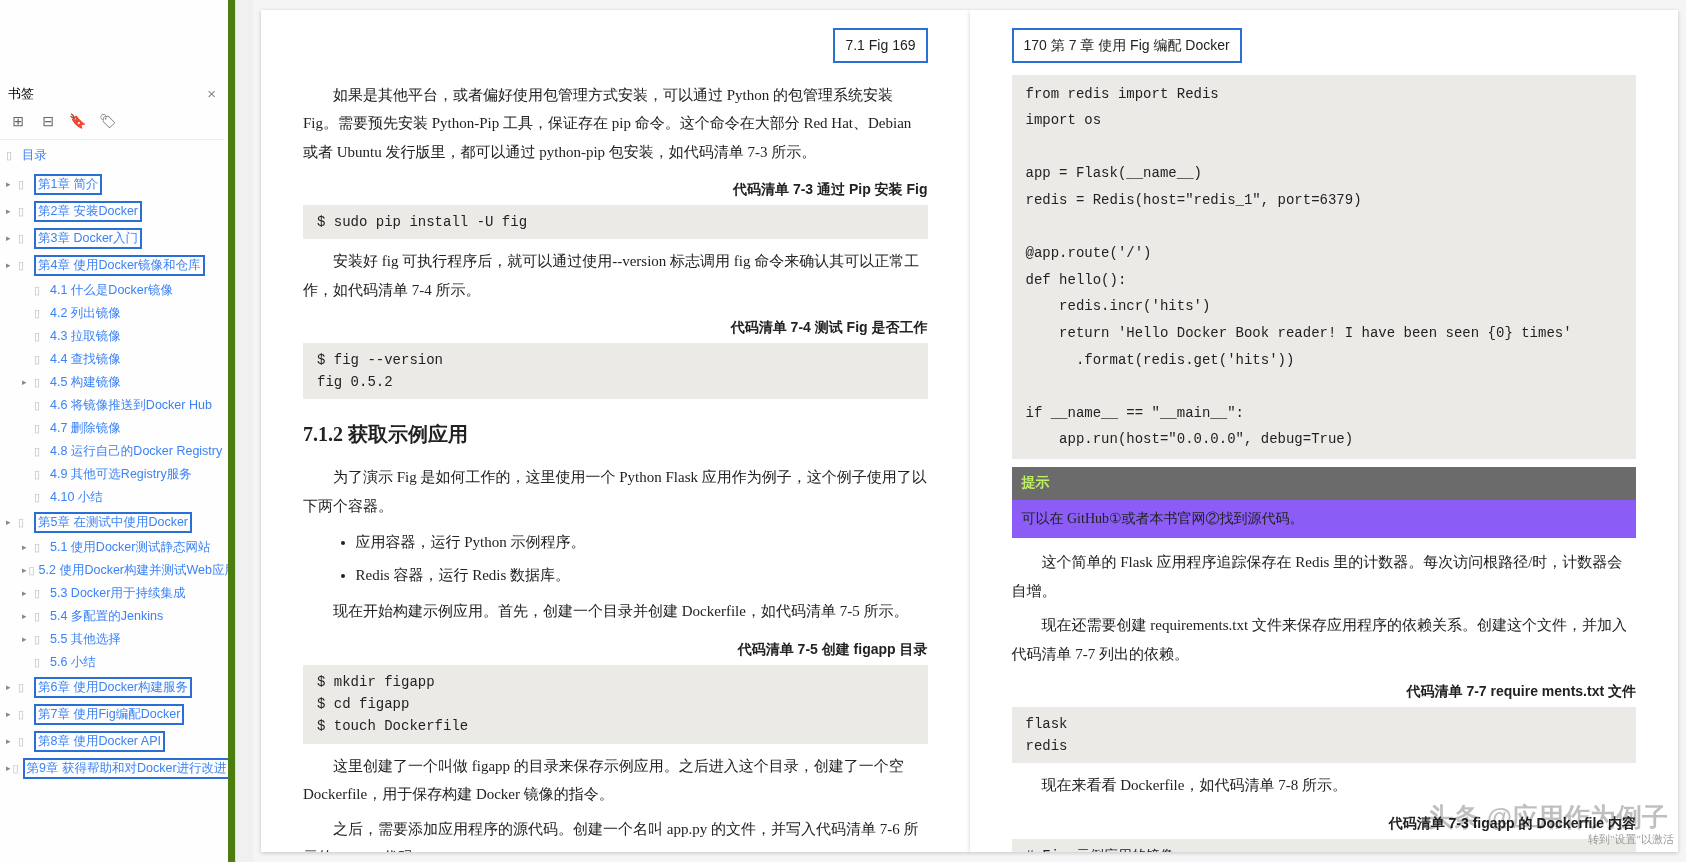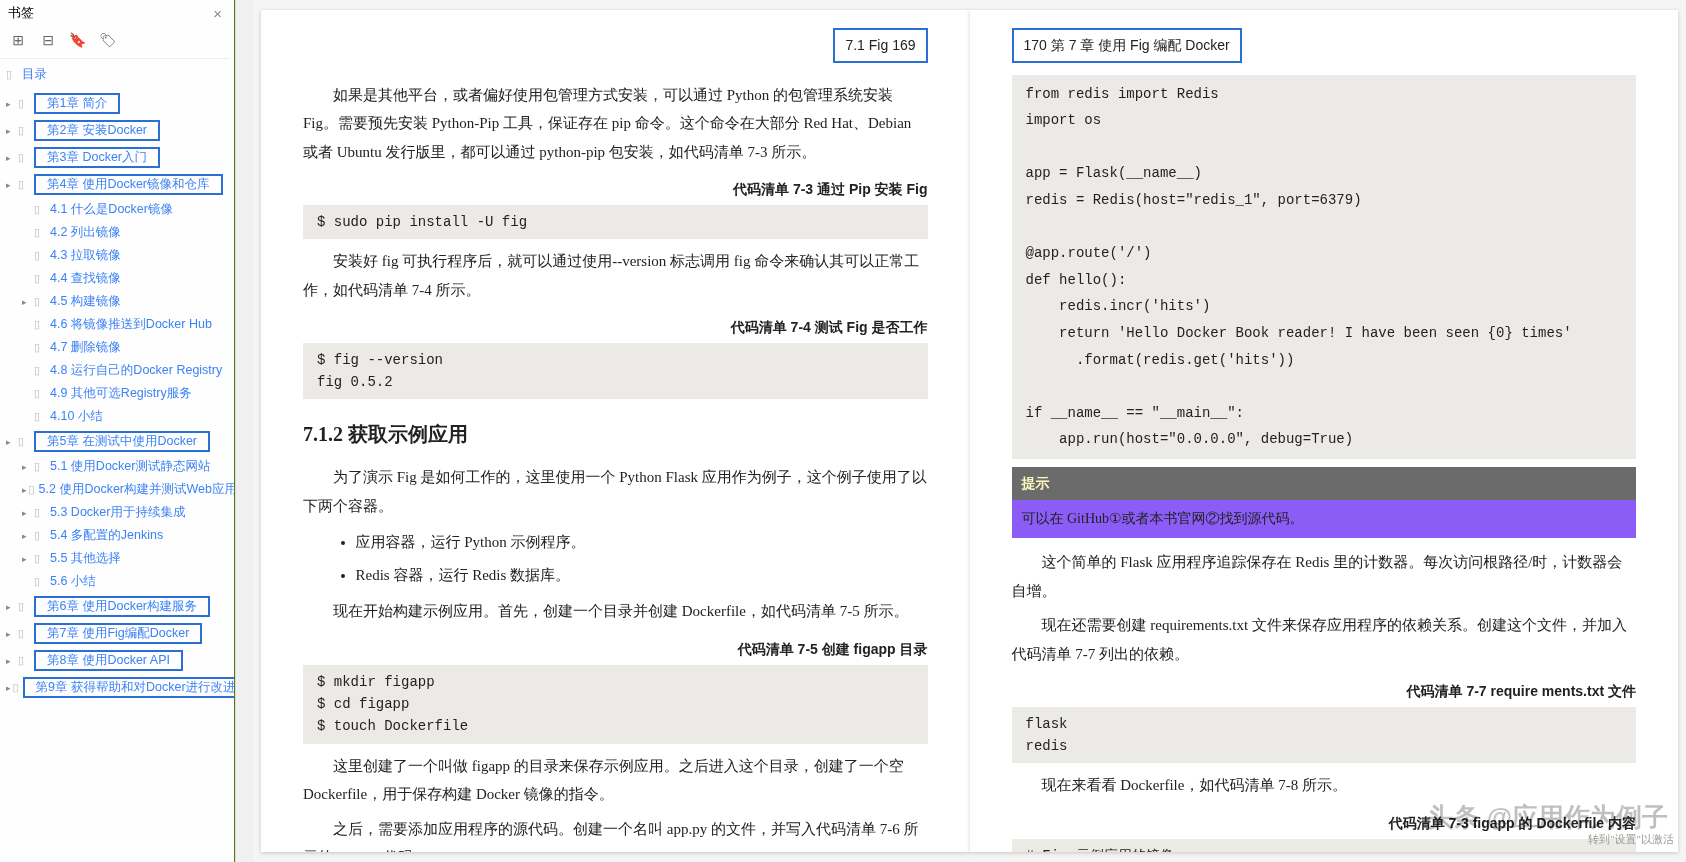--- a/index.html
+++ b/index.html
@@ -9,26 +9,27 @@
   background: #fff;
   display: flex;
   height: 862px;
   width: 1686px;
   overflow: hidden;
 }
 
 
 .sidebar {
   width: 235px;
-  border-right: 1px solid #4d7c0f;
+  border-right: 7px solid #4d7c0f;
   background: #fefefe;
   display: flex;
   flex-direction: column;
   overflow-y: auto;
   padding-right: 4px;
+  justify-content: center;
 }
 .sidebar-header {
   display: flex;
   justify-content: space-between;
   align-items: center;
   padding: 4px 8px;
   font-size: 13px;
 }
 .close-x { font-size: 15px; color: #888; cursor: pointer; }
 .toolbar-row {
@@ -49,21 +50,21 @@
   padding: 3px 0;
   cursor: pointer;
   white-space: nowrap;
 }
 .toc-list li span.lbl {
   font-size: 12.5px;
   color: #3b82f6;
 }
 .toc-list li.hl span.lbl {
   border: 2px solid #2a6fd6;
-  padding: 0 11px;
+  padding: 0 2px;
 }
 .arrow {
   width: 10px; display: inline-block;
   font-size: 9px; color: #888; margin-right: 2px;
 }
 .bm-icon {
   width: 12px; font-size: 11px; color: #bbb; margin-right: 4px;
 }
 .indent-1 { padding-left: 16px !important; }
 
@@ -122,25 +123,25 @@
 .code-block.tall { line-height: 1.9; }
 h3.section {
   font-size: 20px;
   font-weight: bold;
   margin: 16px 0 10px 0;
 }
 ul.bullets { list-style: disc; margin: 8px 0 8px 3.5em; }
 ul.bullets li { margin: 4px 0; }
 .tip-banner {
   background: #6b6b6b;
-  color: #fef9c3;
+  color: #bef264;
   font-weight: bold;
   padding: 3px 10px;
   font-size: 14px;
-  font-family: Liberation Sans, sans-serif;
+  font-family: Liberation Serif, serif;
   margin-top: 8px;
 }
 .tip-body {
   background: #8b5cf6;
   padding: 6px 10px;
   font-size: 14px;
   margin-bottom: 10px;
 }
 .watermark {
   position: absolute;

